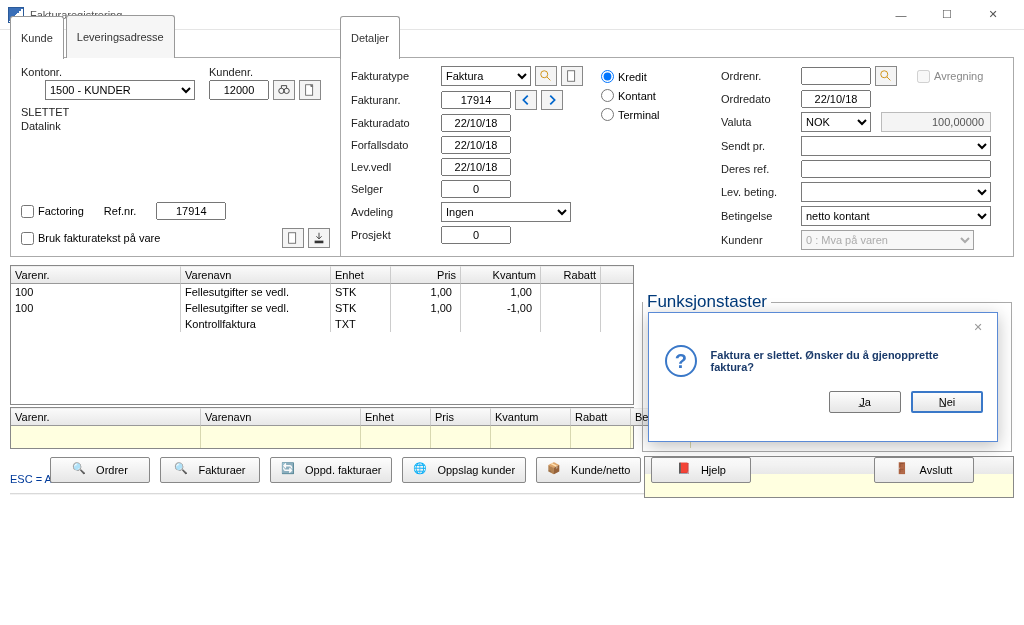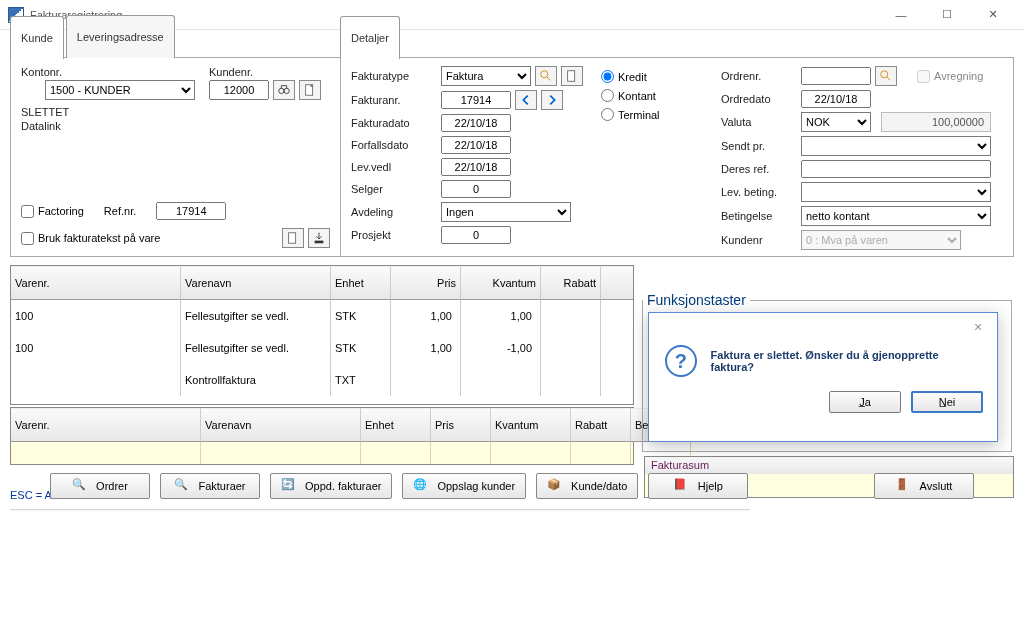--- a/index.html
+++ b/index.html
@@ -29,26 +29,26 @@
   }
   .box.center { text-align:center; }
   .icon-btn { width:22px; height:20px; border:1px solid #888; background:#f4f4f4; display:inline-flex; align-items:center; justify-content:center; margin-left:4px; }
   .icon-btn svg { width:14px; height:14px; }
   .status-txt { color:#222; margin:6px 0 2px; }
   .chk { display:flex; align-items:center; gap:4px; }
   .chk input { margin:0; }
   .dim { color:#888; }
 
   fieldset.funk { position:absolute; right:10px; top:262px; width:370px; height:160px; border:1px solid #aaa; padding:0; }
-  fieldset.funk legend { font-size:14px; color:#003a7a; padding:0 4px;margin-top:35px; }
+  fieldset.funk legend { font-size:17px; color:#003a7a; padding:0 4px;margin-top:35px; }
 
   .grid { border:1px solid #888; margin-top:8px; width:calc(100% - 380px); height:140px; overflow:hidden; }
   .grid-head, .grid-row { display:grid; grid-template-columns: 170px 150px 60px 70px 80px 60px 70px; }
   .grid-head { background:#f3f3f3; }
-  .gh, .gc { border-right:1px solid #ccc; padding:10px 4px; white-space:nowrap; overflow:hidden; }
+  .gh, .gc { border-right:1px solid #ccc; padding:2px 4px; white-space:nowrap; overflow:hidden; }
   .gh { border-bottom:1px solid #999; border-top:1px solid #eee; background:linear-gradient(#fafafa,#e8e8e8); }
   .gc.num { text-align:right; padding-right:8px; }
 
   .grid2 { border:1px solid #888; margin-top:2px; width:calc(100% - 380px); }
   .grid2-head { display:grid; grid-template-columns:190px 160px 70px 60px 80px 60px 60px; background:linear-gradient(#fafafa,#e8e8e8); }
   .grid2-head .gh { border-bottom:1px solid #999; }
   .grid2-body { display:grid; grid-template-columns:190px 160px 70px 60px 80px 60px 60px; height:22px; background:#ffffe0; }
   .grid2-body .gc { border-right:1px solid #d8d8b0; }
 
   .sum-lbl { position:absolute; right:10px; top:426px; width:370px; color:#6a1a5a; border-top:1px solid #888; border-left:1px solid #888; border-right:1px solid #888; padding:2px 6px; background:linear-gradient(#fafafa,#e8e8e8); height:18px;}
@@ -283,21 +283,21 @@
           <div class="fld-row">
               <span class="lbl">Lev. beting.</span>
               <select class="box" style="width:190px;"><option></option></select>
             </div>
           <div class="fld-row">
               <span class="lbl">Betingelse</span>
               <select class="box" style="width:190px;"><option>netto kontant</option></select>
             </div>
           <div class="fld-row">
               <span class="lbl">Kundenr</span>
-              <select class="box" style="width:160px; color:#888; background:#f4f4f4;" disabled=""><option>0 : Mva på varen</option></select>
+              <select class="box" style="width:173px; color:#888; background:#f4f4f4;" disabled=""><option>0 : Mva på varen</option></select>
             </div>
         </div>
       </div>
     </div>
   </div>
 
   <div class="grid">
     <div class="grid-head">
       <div class="gh">Varenr.</div>
       <div class="gh">Varenavn</div>
@@ -381,21 +381,21 @@
     <div class="bbtn">
         <span class="ic">🔄</span>
         <span>Oppd. fakturaer</span>
       </div>
     <div class="bbtn">
         <span class="ic">🌐</span>
         <span>Oppslag kunder</span>
       </div>
     <div class="bbtn">
         <span class="ic">📦</span>
-        <span>Kunde/dato</span>
+        <span>Kunde/netto</span>
       </div>
     <div class="bbtn">
         <span class="ic">📕</span>
         <span>Hjelp</span>
       </div>
     <div class="spacer"></div>
     <div class="bbtn">
         <span class="ic">🚪</span>
         <span>Avslutt</span>
       </div>

